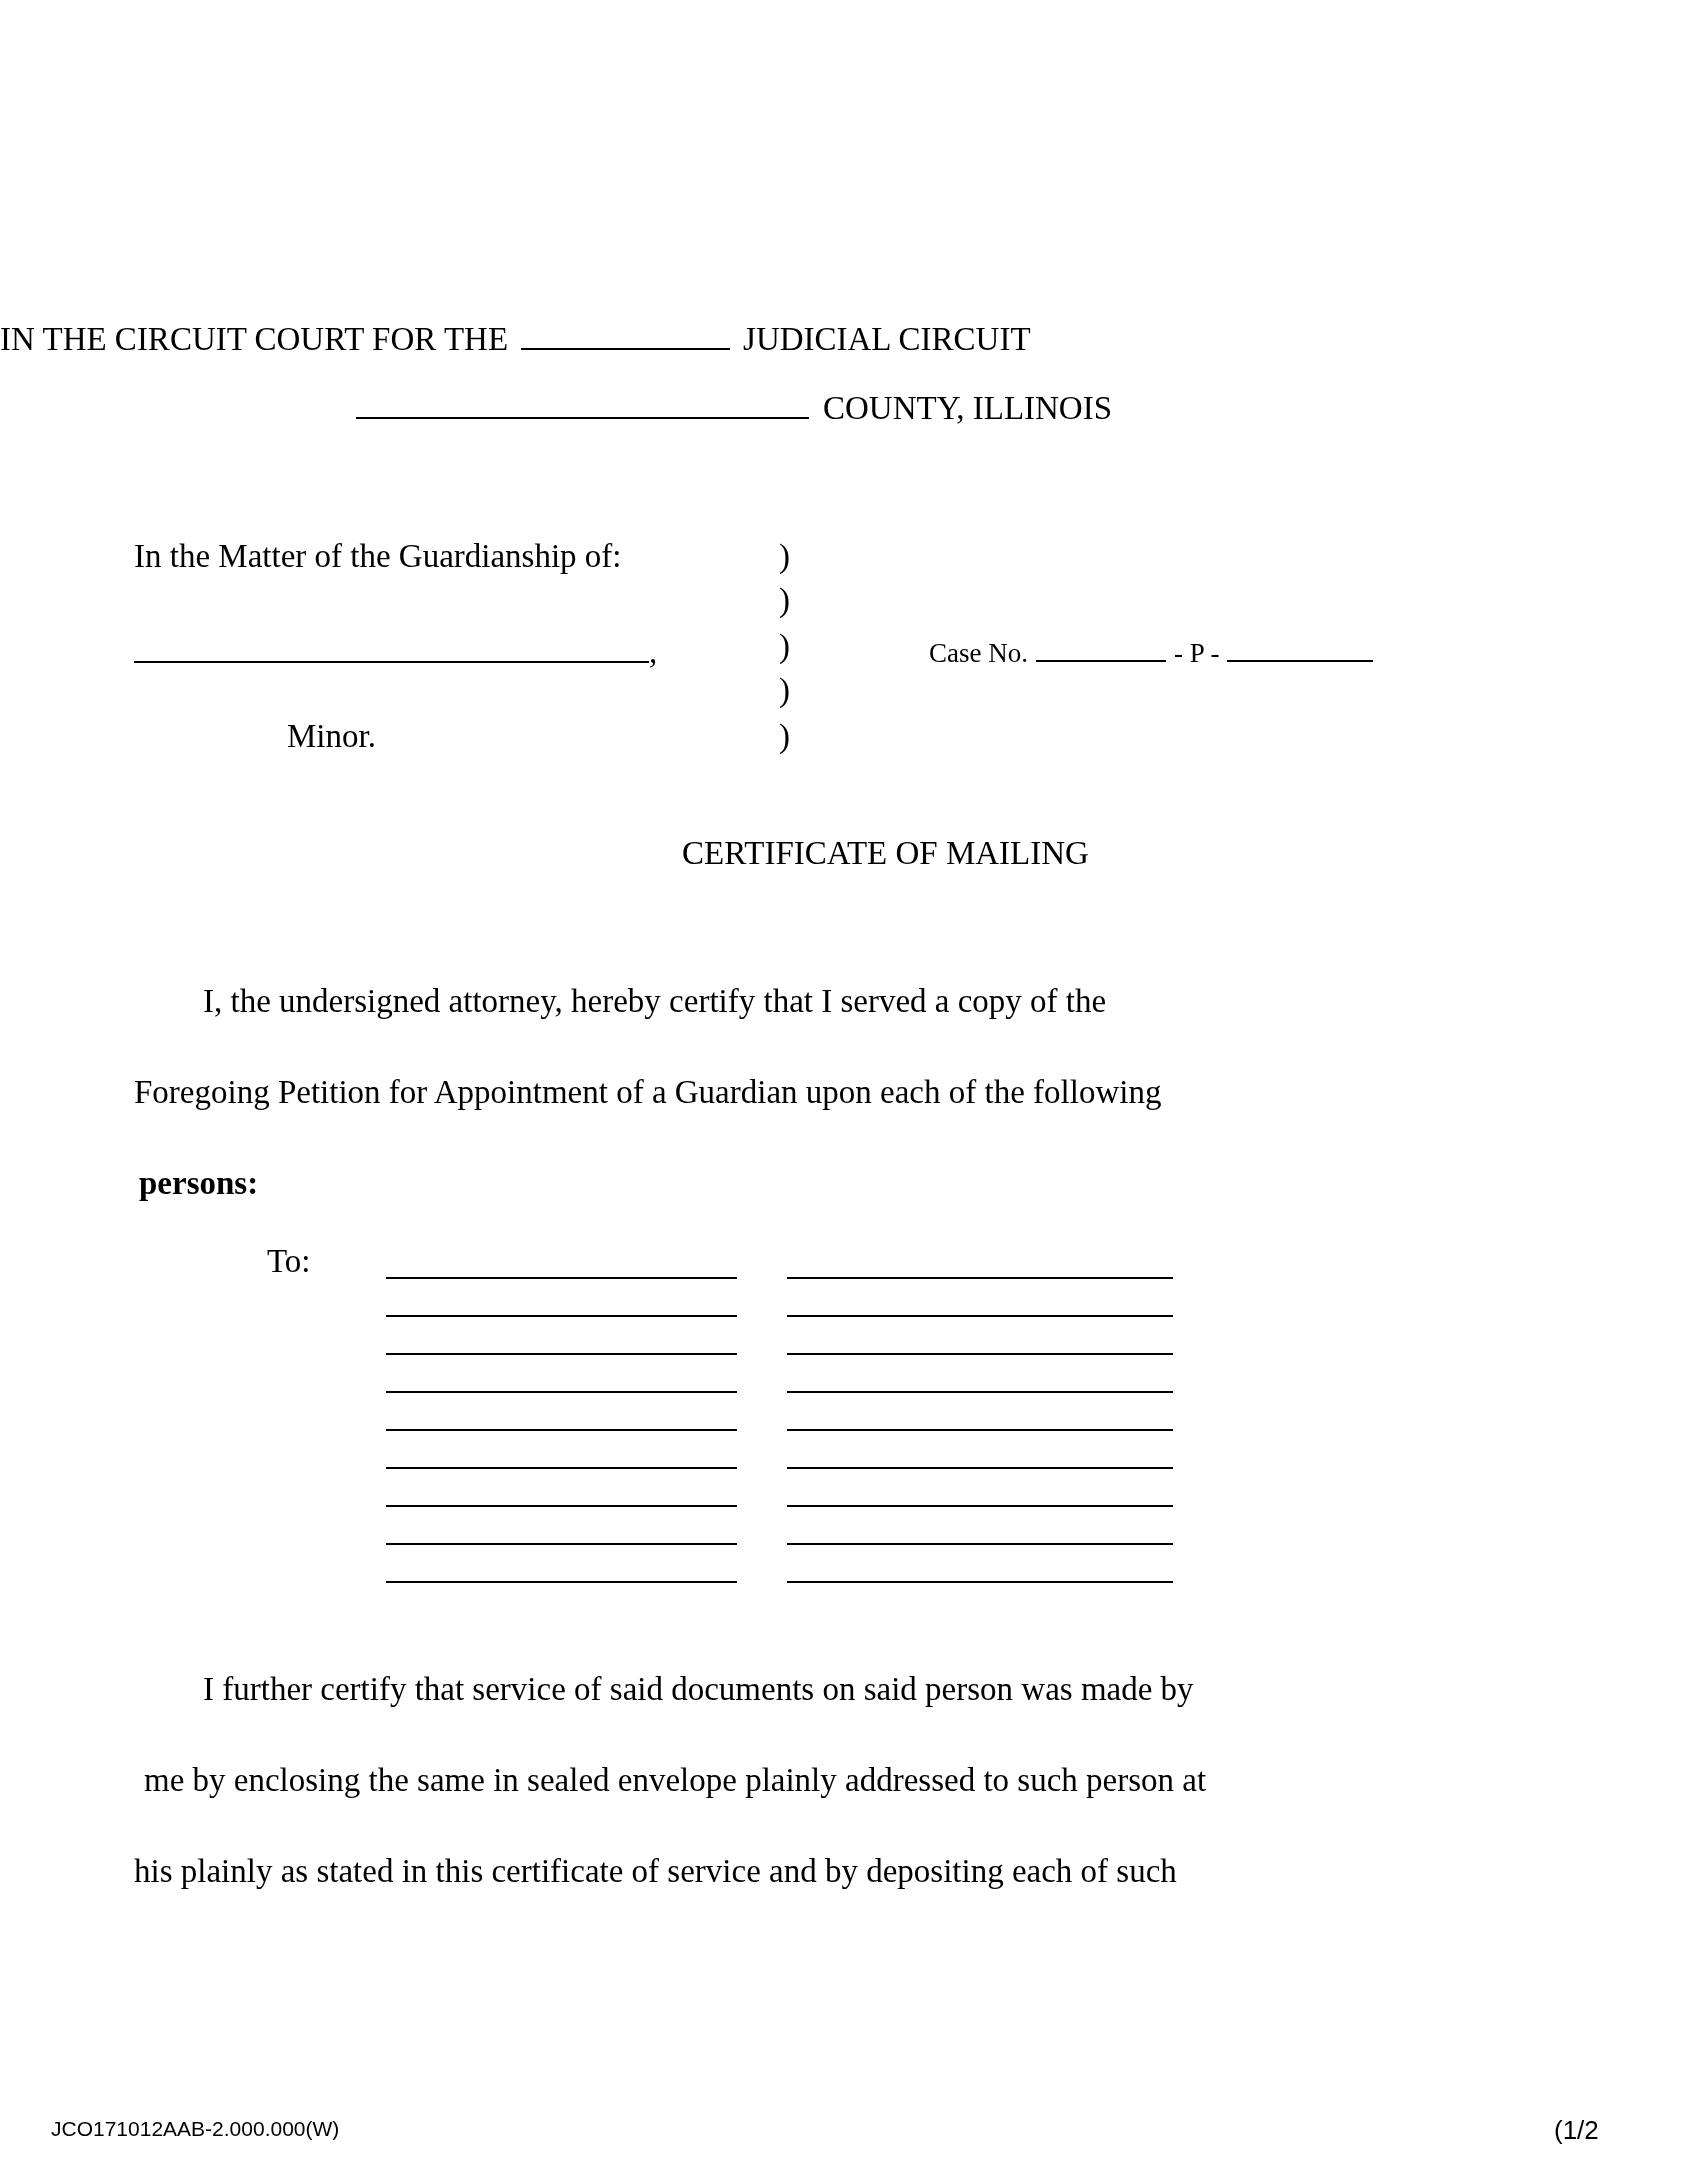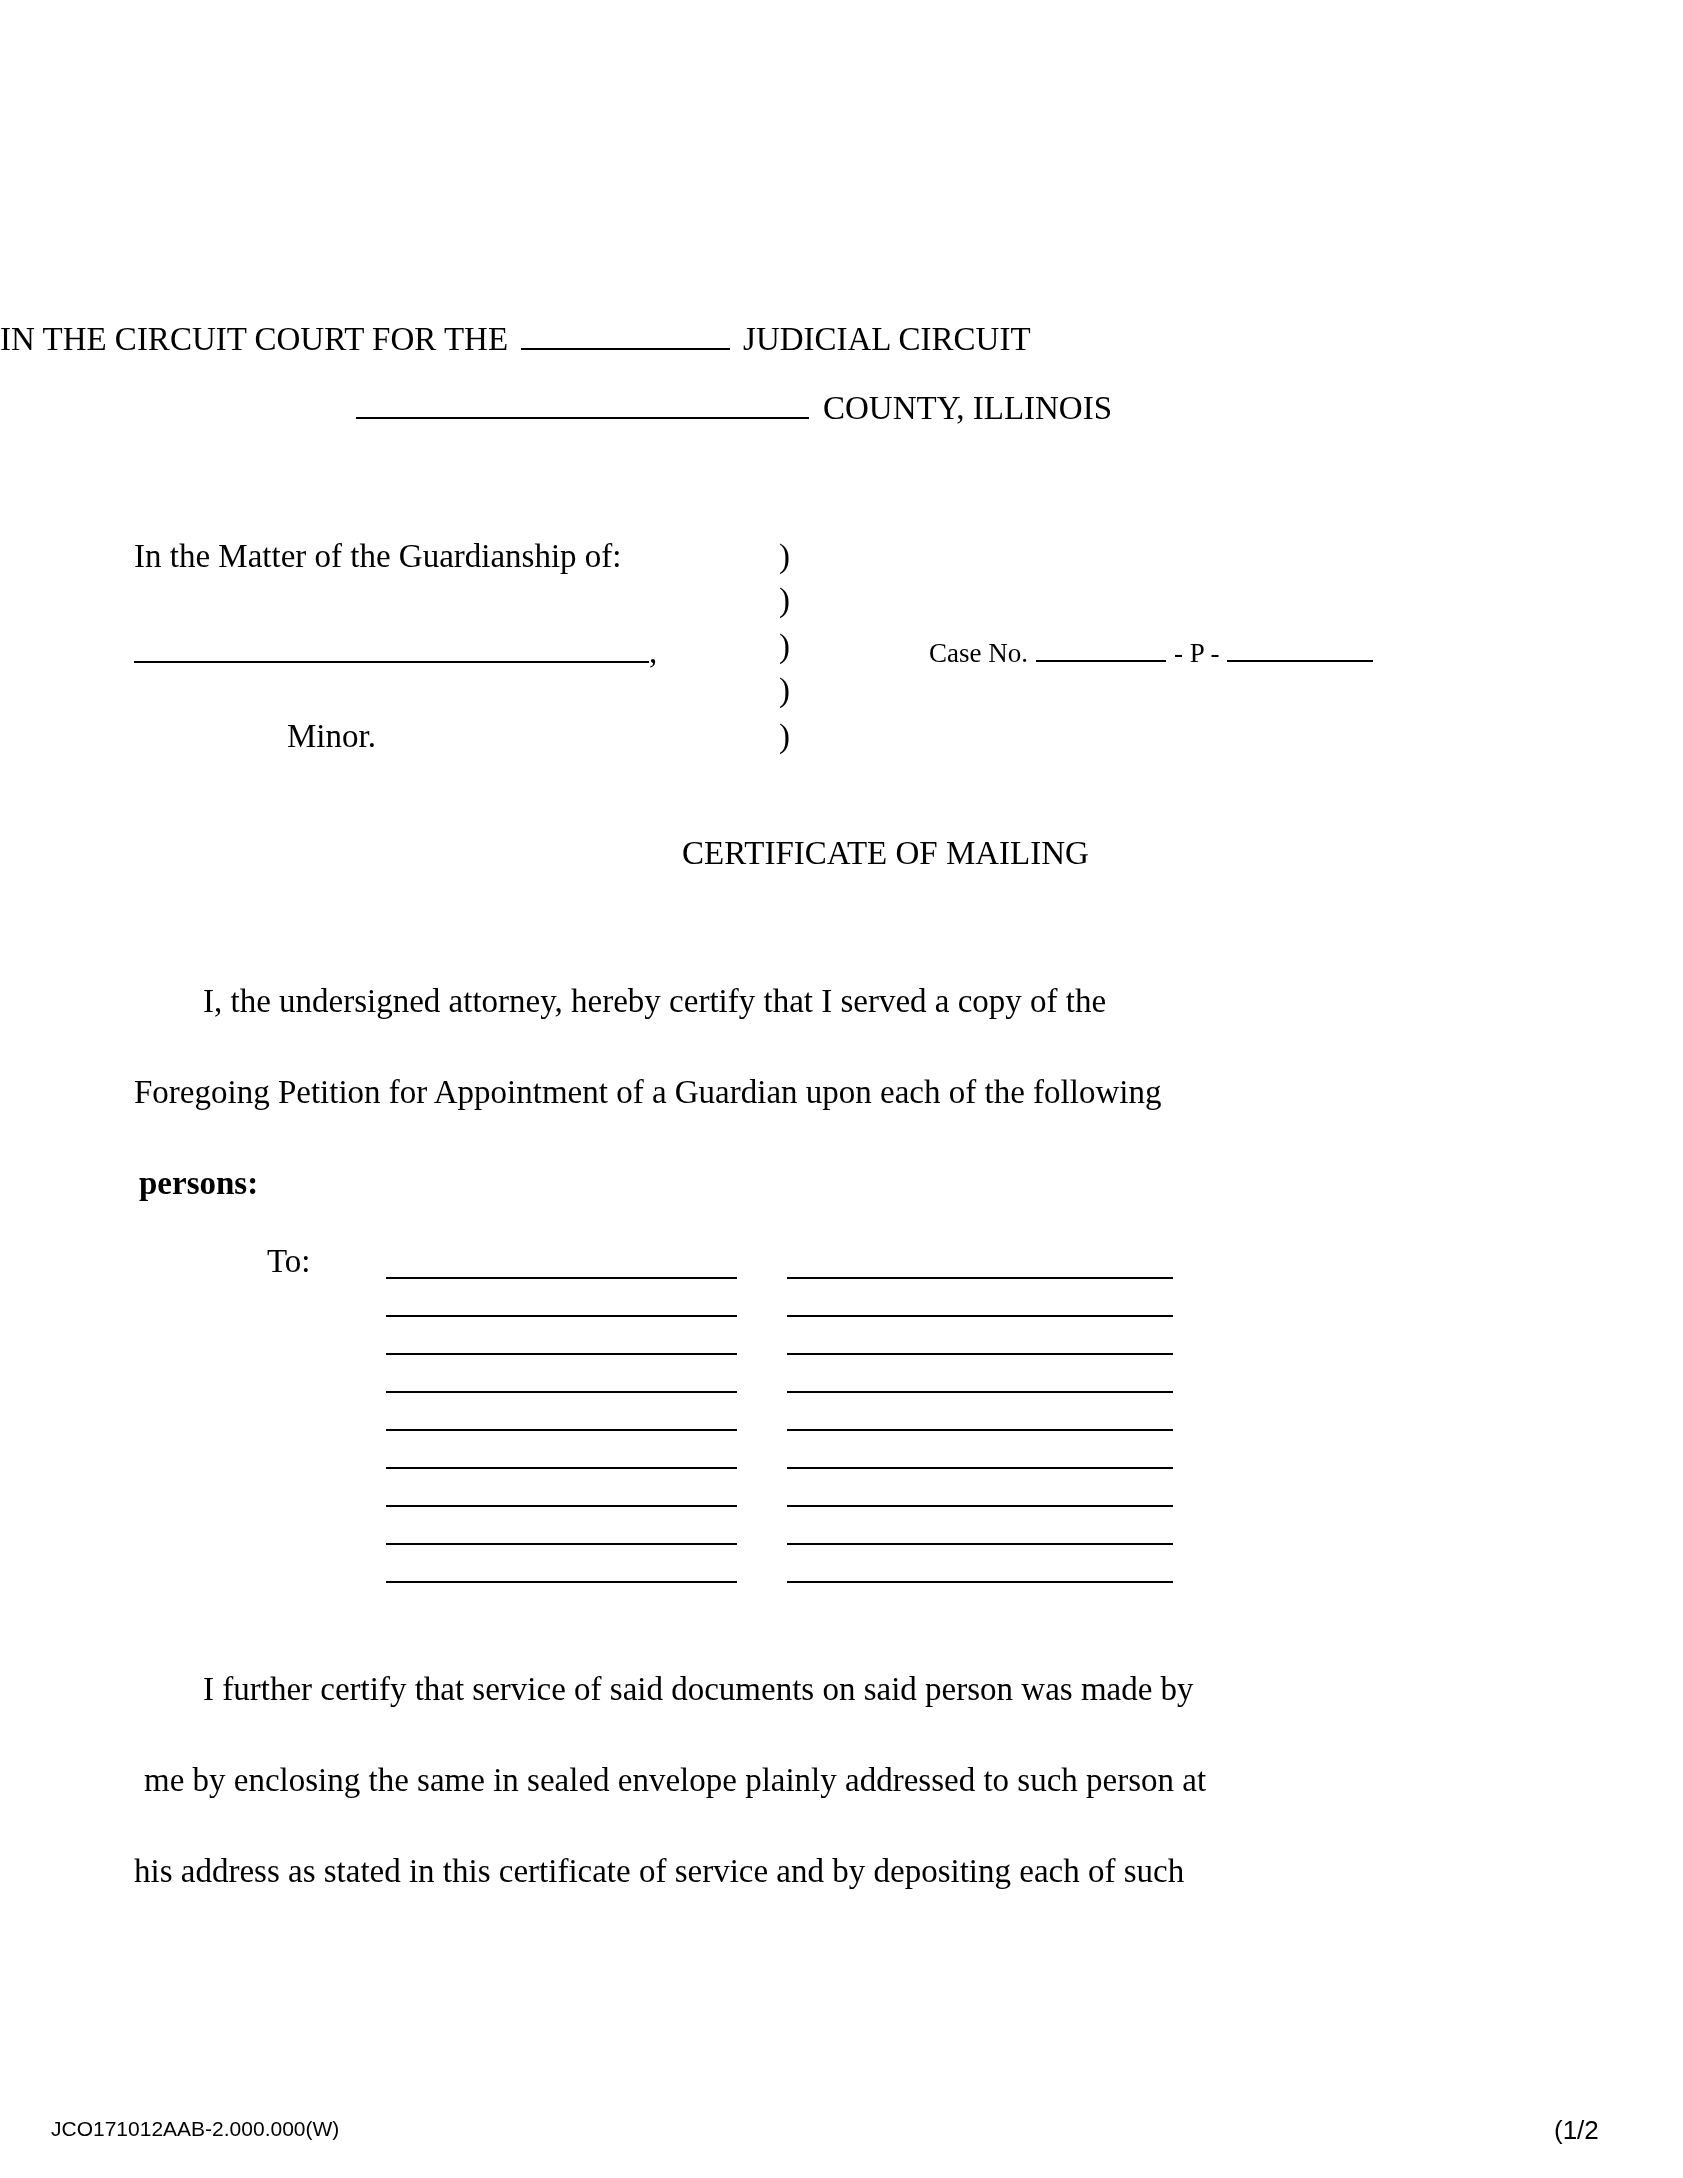--- a/index.html
+++ b/index.html
@@ -126,19 +126,19 @@
         <span class="to-line col2"></span>
       </div>
       <div class="to-row">
         <span class="to-line col1"></span>
         <span class="to-line col2"></span>
       </div>
     </div>
 
   <div class="abs para2-l1">I further certify that service of said documents on said person was made by</div>
   <div class="abs para2-l2">me by enclosing the same in sealed envelope plainly addressed to such person at</div>
-  <div class="abs para2-l3">his address as stated in this certificate of service and by depositing each of such</div>
+  <div class="abs para2-l3">his plainly as stated in this certificate of service and by depositing each of such</div>
 
   <div class="abs footer-left">JCO171012AAB-2.000.000(W)</div>
   <div class="abs footer-right">(1/2</div>
 
 </div>
 
 
 </body></html>

